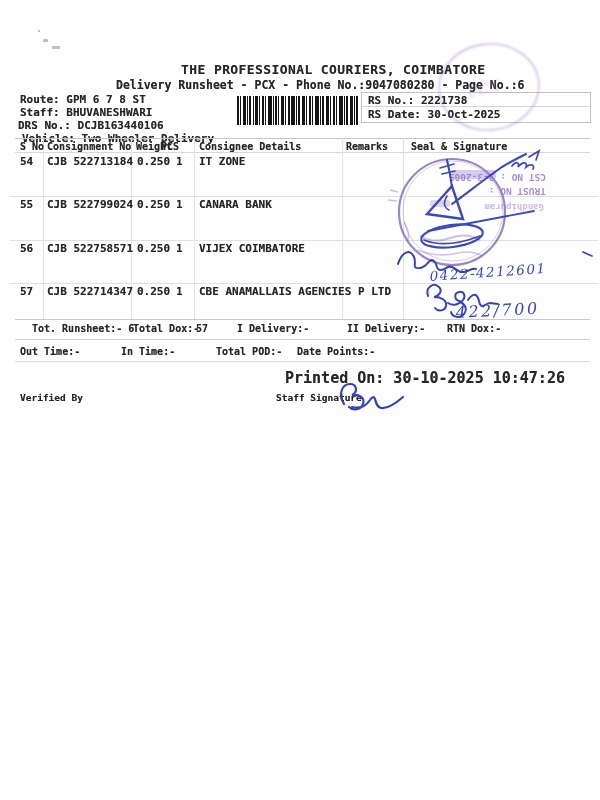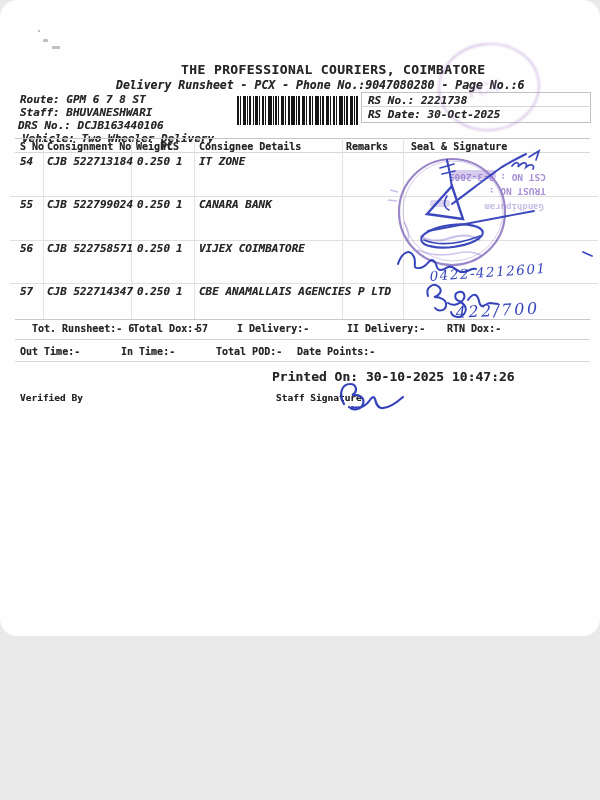--- a/index.html
+++ b/index.html
@@ -1,21 +1,21 @@
 <!DOCTYPE html>
 <html><head>
 <meta charset="utf-8">
 <style>
   html,body{margin:0;padding:0;background:#e9e9e9;}
-  #page{position:relative;width:600px;height:636px;background:#fefefe;overflow:hidden;
-        font-family:"DejaVu Sans Mono","Liberation Mono",monospace;border-radius:17px;}
+  #page{position:relative;width:600px;height:800px;background:#fefefe;overflow:hidden;
+        font-family:"DejaVu Sans Mono","Liberation Mono",monospace;}
   .t{position:absolute;white-space:pre;color:#262626;font-weight:700;
      text-shadow:0 0 .6px rgba(60,60,60,.55);}
   .f13{font-size:13px;letter-spacing:.4px;}
-  .f11{font-size:11px;font-style:italic;}
+  .f11{font-size:11px;}
   .f10{font-size:10px;}
   .f9{font-size:9px;}
   .hline{position:absolute;height:1px;background:#cfcfcf;}
   .vline{position:absolute;width:1px;background:#e3e3e3;}
   .faint{background:#e0e0e0;}
   .box{position:absolute;border:1px solid #bcbcbc;}
   
   .c-sno{left:20px}.c-con{left:47px}.c-wt{left:137px}.c-pcs{left:176px}.c-cons{left:199px}
   
   .r0{top:155px}.r1{top:198px}.r2{top:242px}.r3{top:285px}
@@ -133,21 +133,21 @@
   <div class="t f10" style="left:196px;top:323px">57</div>
   <div class="t f10" style="left:237px;top:323px">I Delivery:-</div>
   <div class="t f10" style="left:347px;top:323px">II Delivery:-</div>
   <div class="t f10" style="left:447px;top:323px">RTN Dox:-</div>
 
   <div class="t f10" style="left:20px;top:346px">Out Time:-</div>
   <div class="t f10" style="left:121px;top:346px">In Time:-</div>
   <div class="t f10" style="left:216px;top:346px">Total POD:-</div>
   <div class="t f10" style="left:297px;top:346px">Date Points:-</div>
 
-  <div class="t f9" style="left:272px;top:369px;font-size:13px">Printed On: 30-10-2025 10:47:26</div>
+  <div class="t f9" style="left:285px;top:369px;font-size:15px">Printed On: 30-10-2025 10:47:26</div>
   <div class="t f9" style="left:20px;top:392px;font-size:9.5px">Verified By</div>
   <div class="t f9" style="left:276px;top:392px;font-size:9.5px">Staff Signature</div>
 
   <svg width="600" height="800" viewBox="0 0 600 800" aria-hidden="true">
     <defs>
       <filter id="blur1">
           <feGaussianBlur stdDeviation="0.45"></feGaussianBlur>
         </filter>
       <filter id="blur2">
           <feGaussianBlur stdDeviation="0.8"></feGaussianBlur>

